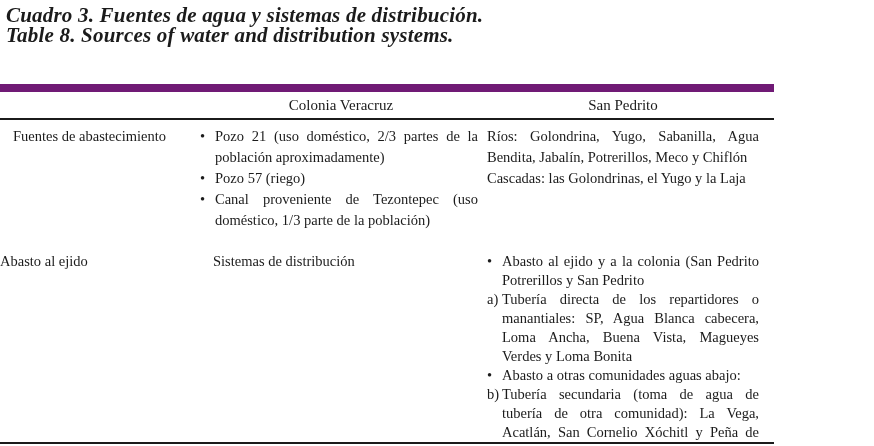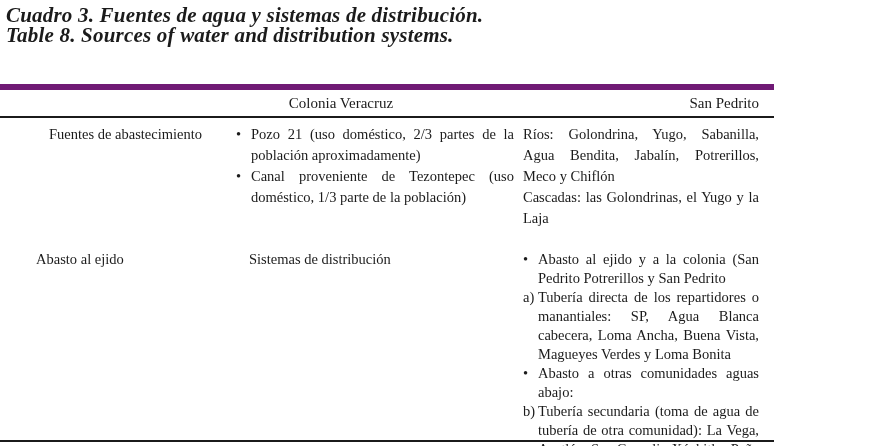--- a/index.html
+++ b/index.html
@@ -23,40 +23,39 @@
     font-size: 21px;
     line-height: 20px;
     letter-spacing: 0.2px;
     font-style: italic;
   }
   .tbl {
     position: absolute;
     top: 84px;
     left: 0;
     width: 774px;
-    border-top: 6px solid #701a75;
+    border-top: 8px solid #701a75;
     border-bottom: 2px solid #1b1b1b;
     box-sizing: border-box;
   }
   .thead {
     display: grid;
     grid-template-columns: 200px 282px 1fr;
     height: 26px;
     border-bottom: 2px solid #1b1b1b;
     align-items: center;
     font-size: 15px;
   }
   .hc2 { text-align: center; }
-  .hc3 { text-align: right; padding-left: 5px; padding-right: 15px; }
+  .hc3 { text-align: center; padding-left: 5px; padding-right: 15px; }
   .tbody { height: 322px; }
   .row {
     display: grid;
     grid-template-columns: 200px 282px 1fr;
     font-size: 14.5px;
-    margin-left: 36px;
   }
   .row1 { height: 132px; }
   .row1 .cell { padding-top: 6px; }
   .row1 .item { line-height: 21px; font-family: Liberation Serif, serif; }
   .row1 .lbl { line-height: 21px; padding-top: 6px; }
   .row2 { height: 190px; }
   .row2 .item { line-height: 19px; }
   .row2 .lbl { line-height: 19px; }
   .lbl { padding-left: 13px; }
   .cv { padding-right: 4px; }
@@ -92,20 +91,21 @@
     </div>
 
     <div class="tbody">
 
       <div class="row row1">
         <div class="cell lbl">Fuentes de abastecimiento</div>
         <div class="cell cv">
 
             <div class="item"><span class="marker">•</span><span>Pozo 21 (uso doméstico, 2/3 partes de la población aproximadamente)</span></div>
 
+            <div class="item"><span class="marker">•</span><span>Pozo 57 (riego)</span></div>
 
             <div class="item"><span class="marker">•</span><span>Canal proveniente de Tezontepec (uso doméstico, 1/3 parte de la población)</span></div>
           </div>
         <div class="cell sp">
 
             <div class="item no-marker"><span>Ríos: Golondrina, Yugo, Sabanilla, Agua Bendita, Jabalín, Potrerillos, Meco y Chiflón</span></div>
 
             <div class="item no-marker"><span>Cascadas: las Golondrinas, el Yugo y la Laja</span></div>
           </div>
       </div>

